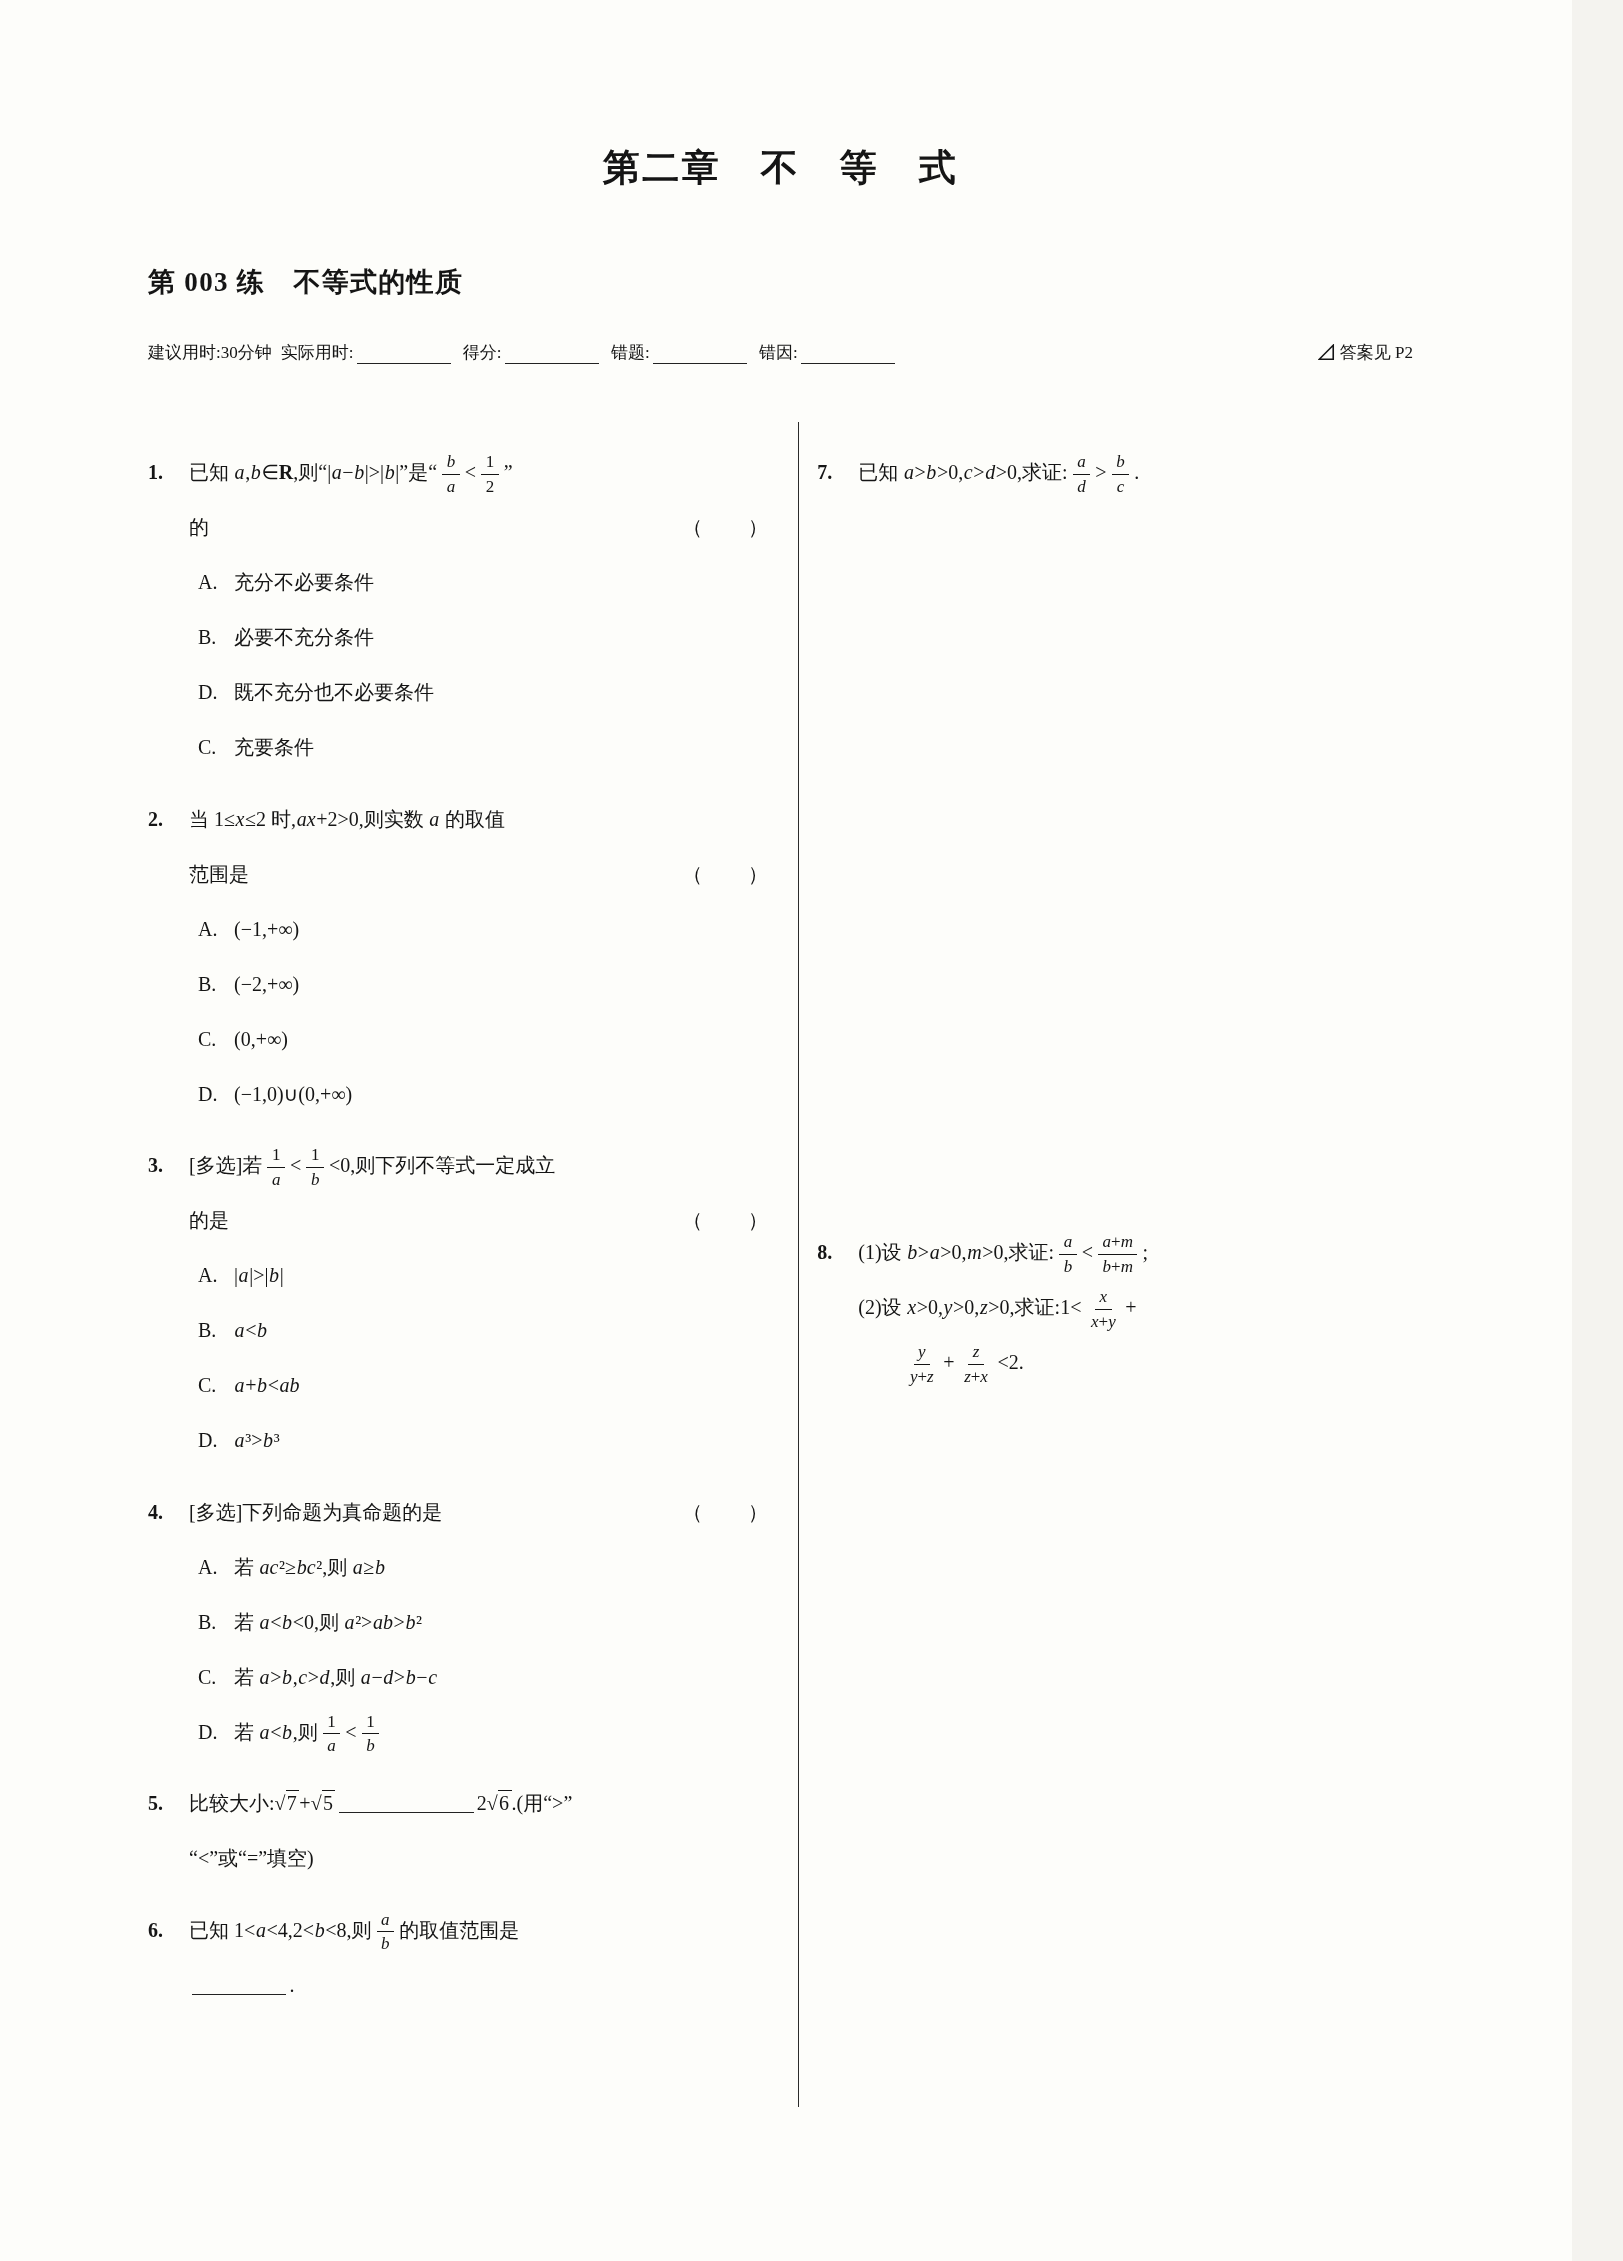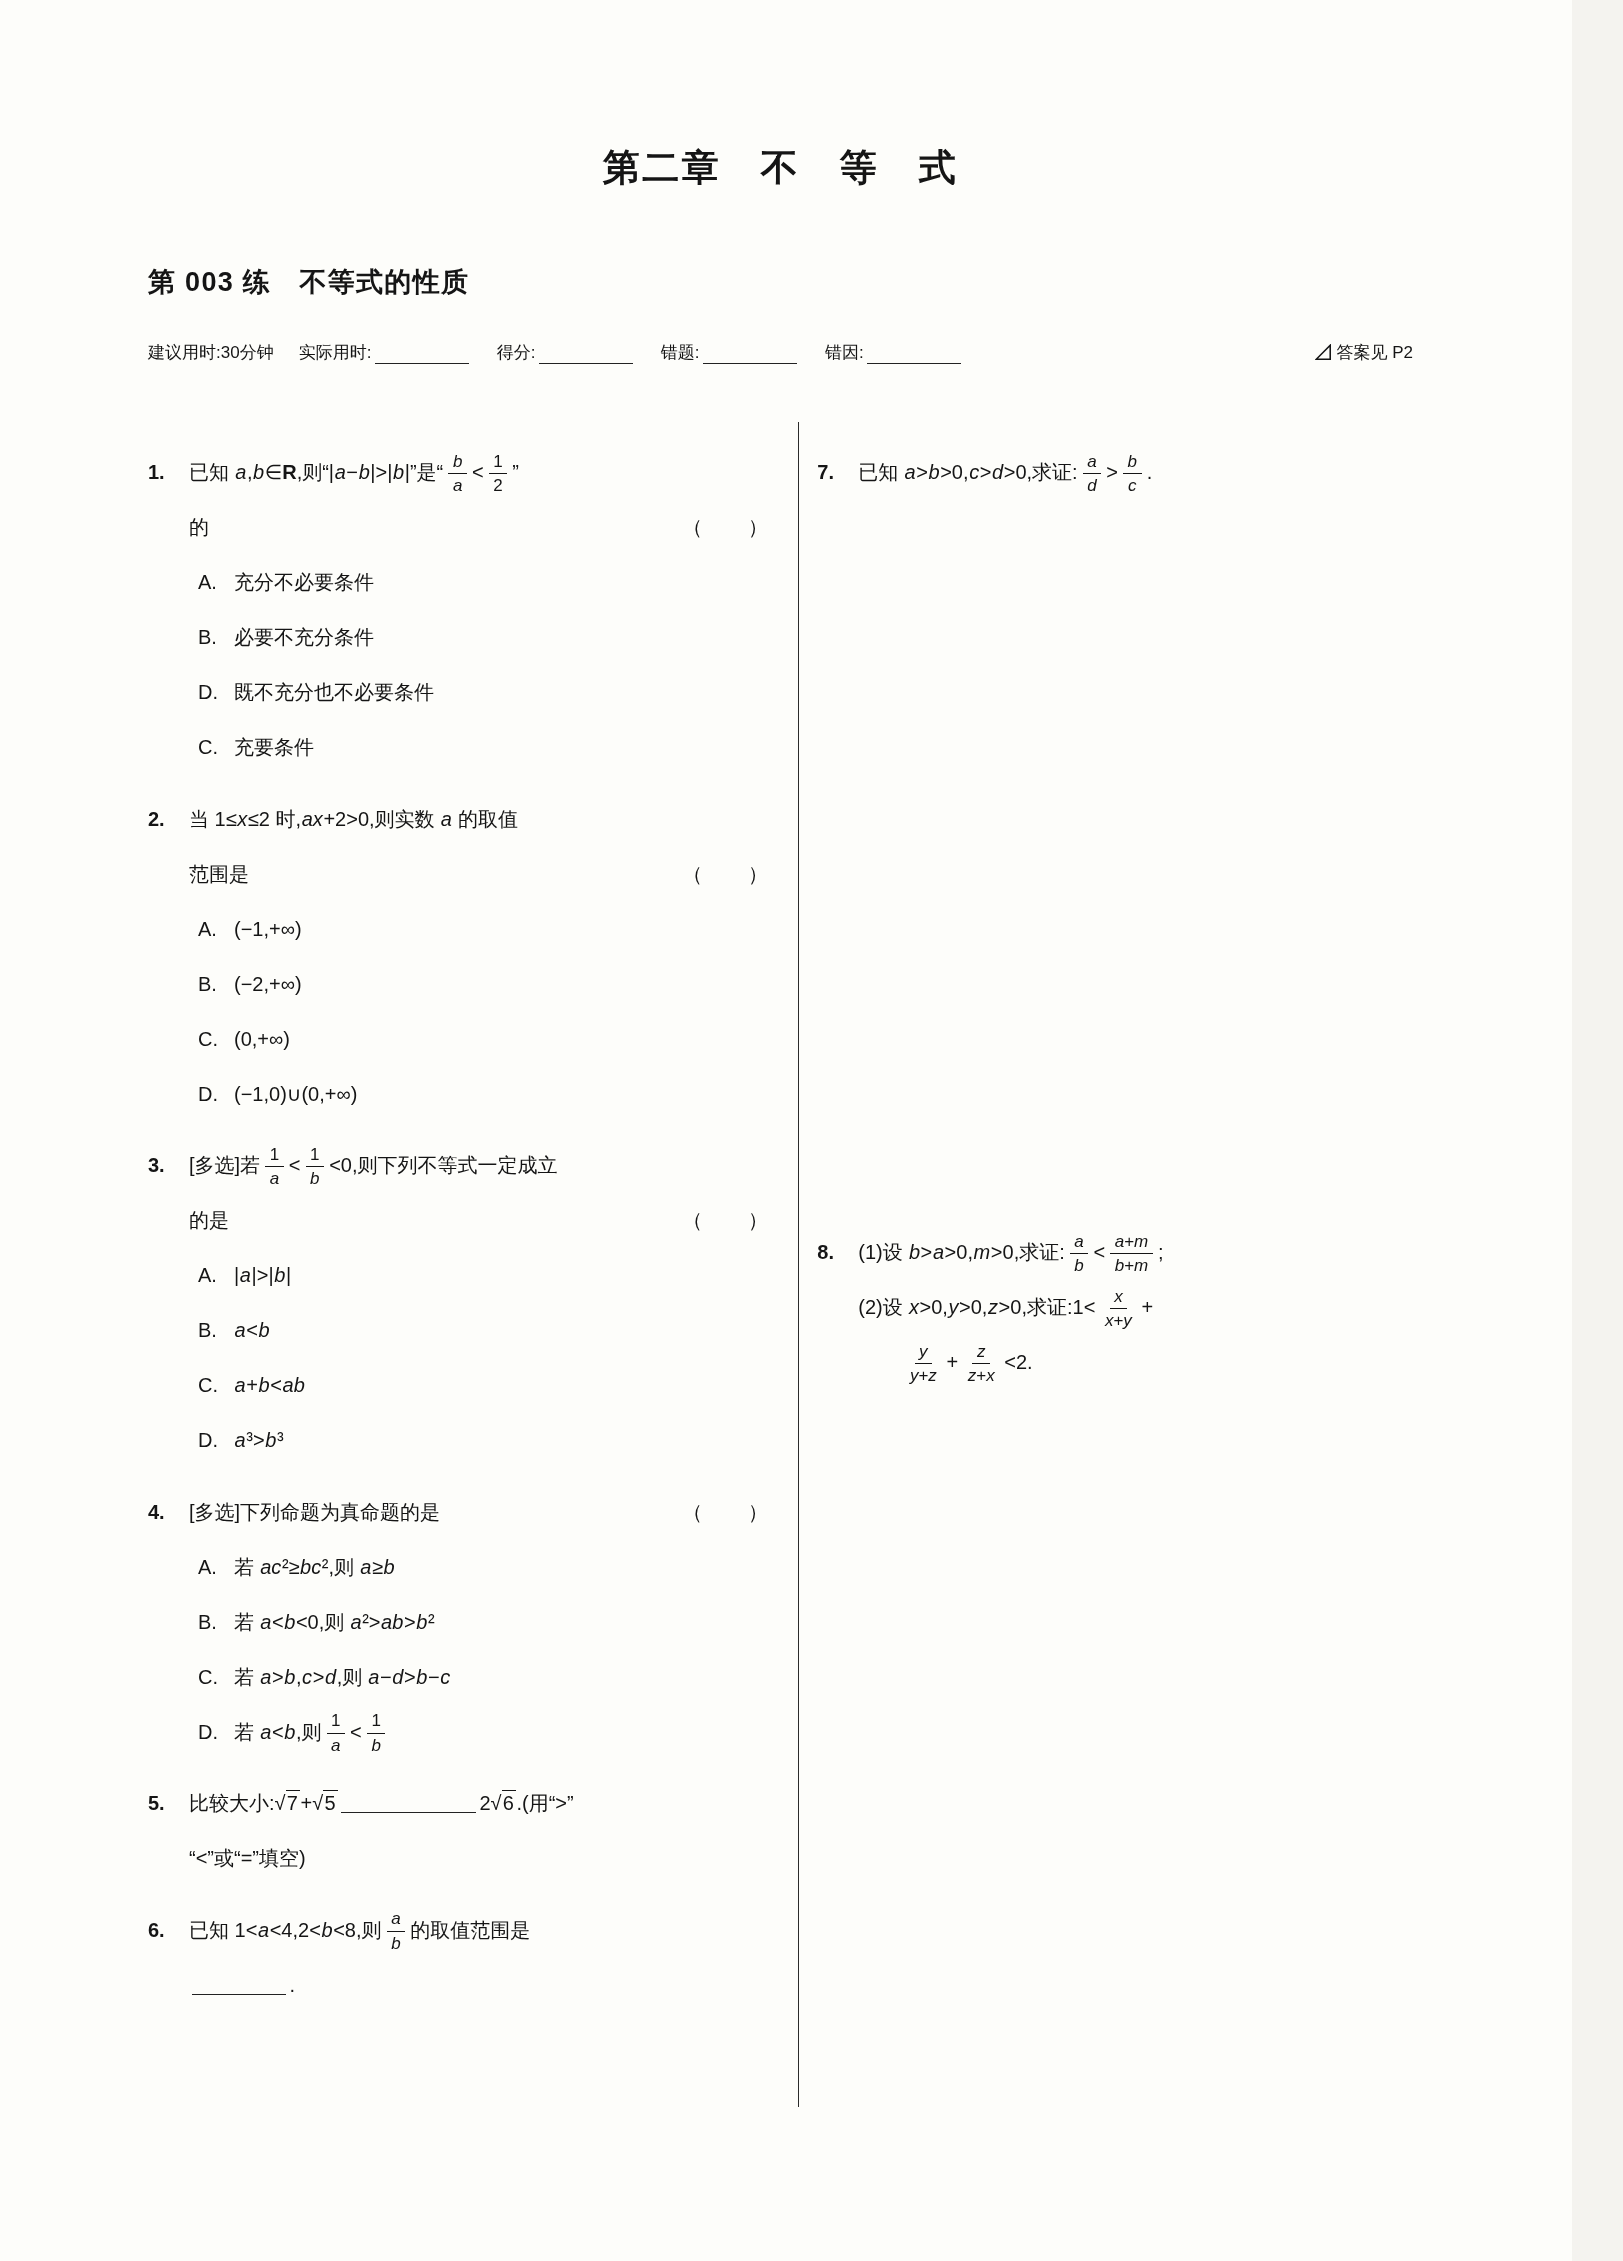--- a/index.html
+++ b/index.html
@@ -1,22 +1,22 @@
 <!DOCTYPE html>
 <html style="font-size:10.2px"><head>
 <meta charset="utf-8">
 <style>
   html,body{margin:0;padding:0}
   body{background:#f4f3ef}
   .page{position:relative;width:1572px;height:2261px;background:#fdfdfa;color:#151515;
-        font-family:Liberation Sans, sans-serif;font-size:20px;
+        font-family:Liberation Serif, serif;font-size:20px;
         padding:143px 159px 0 148px;box-sizing:border-box;overflow:hidden}
   .chapter-title{text-align:center;font-size:37px;font-weight:700;margin:0;letter-spacing:2.5px}
   .section-title{font-size:27px;font-weight:700;margin:71px 0 0;letter-spacing:1.3px}
-  .header-row{display:flex;align-items:flex-end;gap:25px;margin-top:41px;font-size:17px;white-space:nowrap}
+  .header-row{display:flex;align-items:flex-end;gap:9px;margin-top:41px;font-size:17px;white-space:nowrap}
   .header-item{display:flex;align-items:flex-end}
   .answer-ref{margin-left:auto;display:flex;align-items:center;gap:5.1px}
   .blank{display:inline-block;border-bottom:1.3px solid #222;height:19px;vertical-align:-3.2px;margin:0 3.2px}.blank.md{width:94px}.blank.lg{width:135px}
   .columns{display:flex;margin-top:81px}
   .col-left{width:622px;flex:none}
   .divider{flex:none;width:1.3px;background:#2b2b2b;margin:-23px 18px 0 28px;height:1685px}
   .col-right{flex:1;min-width:0}
   .p-line,.opt{line-height:55px;min-height:55px}
   .p-num{display:inline-block;width:41px;font-weight:700}
   .cont{padding-left:41px}

